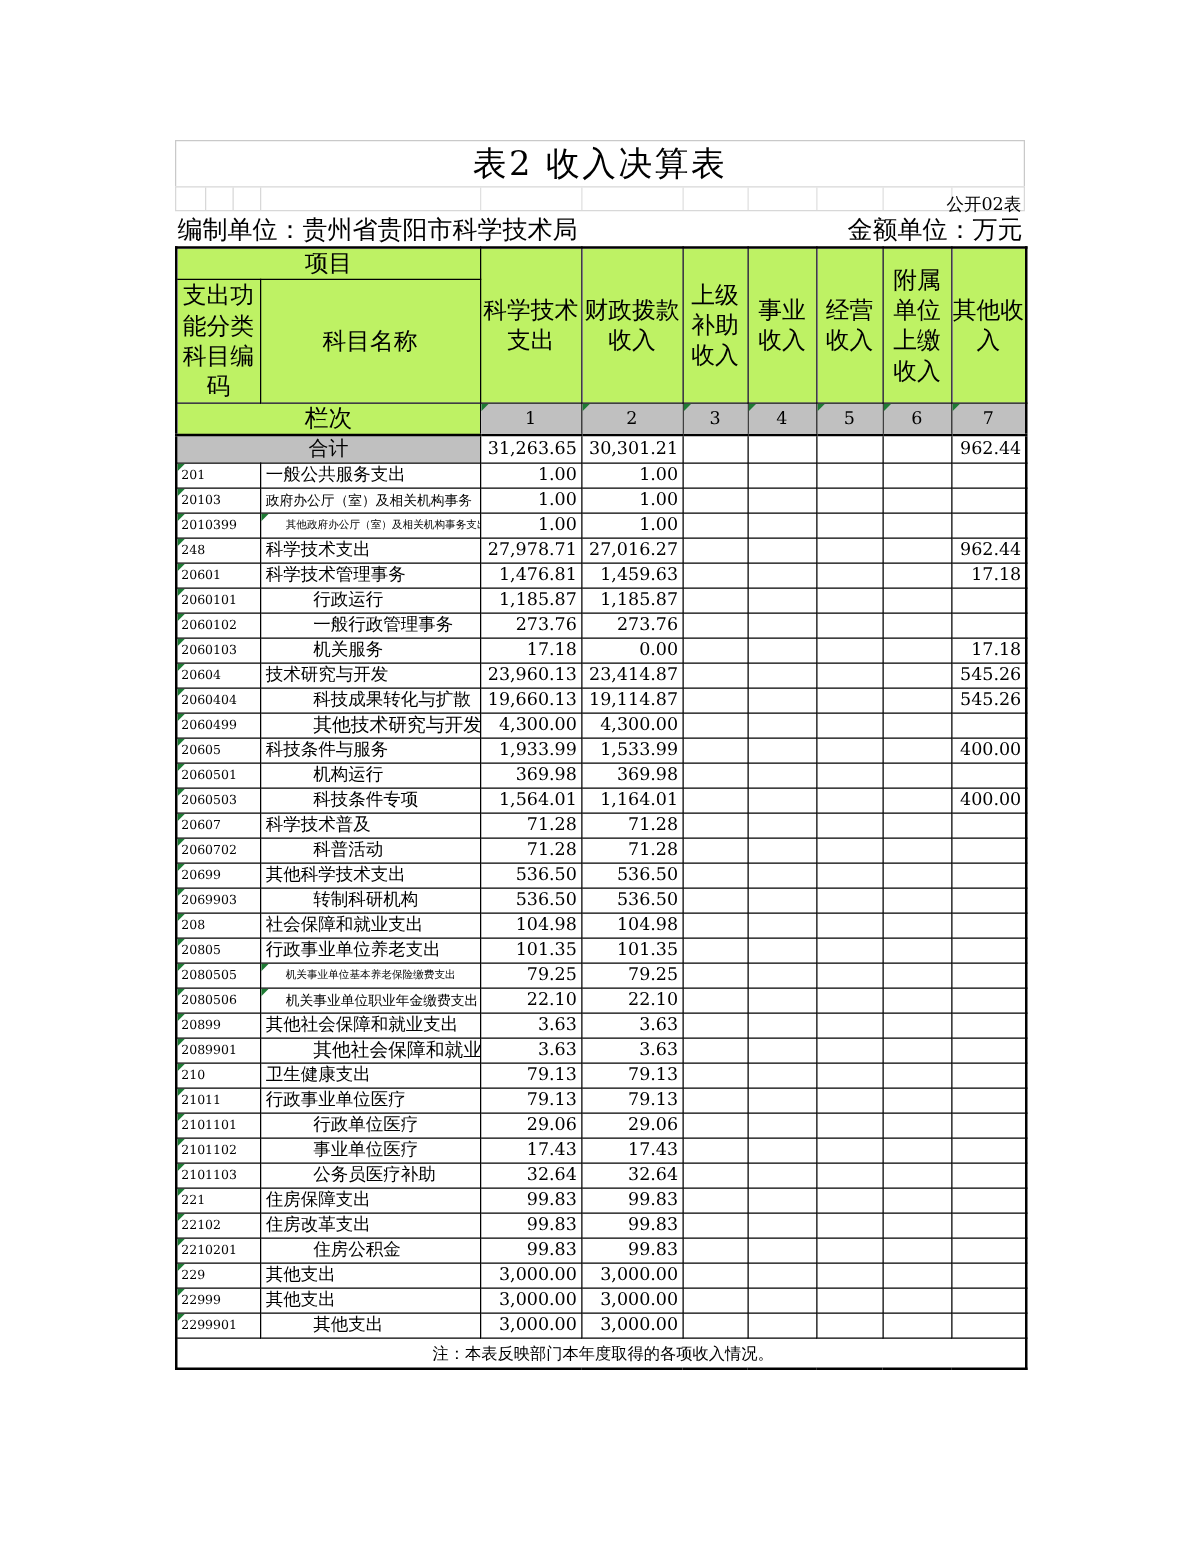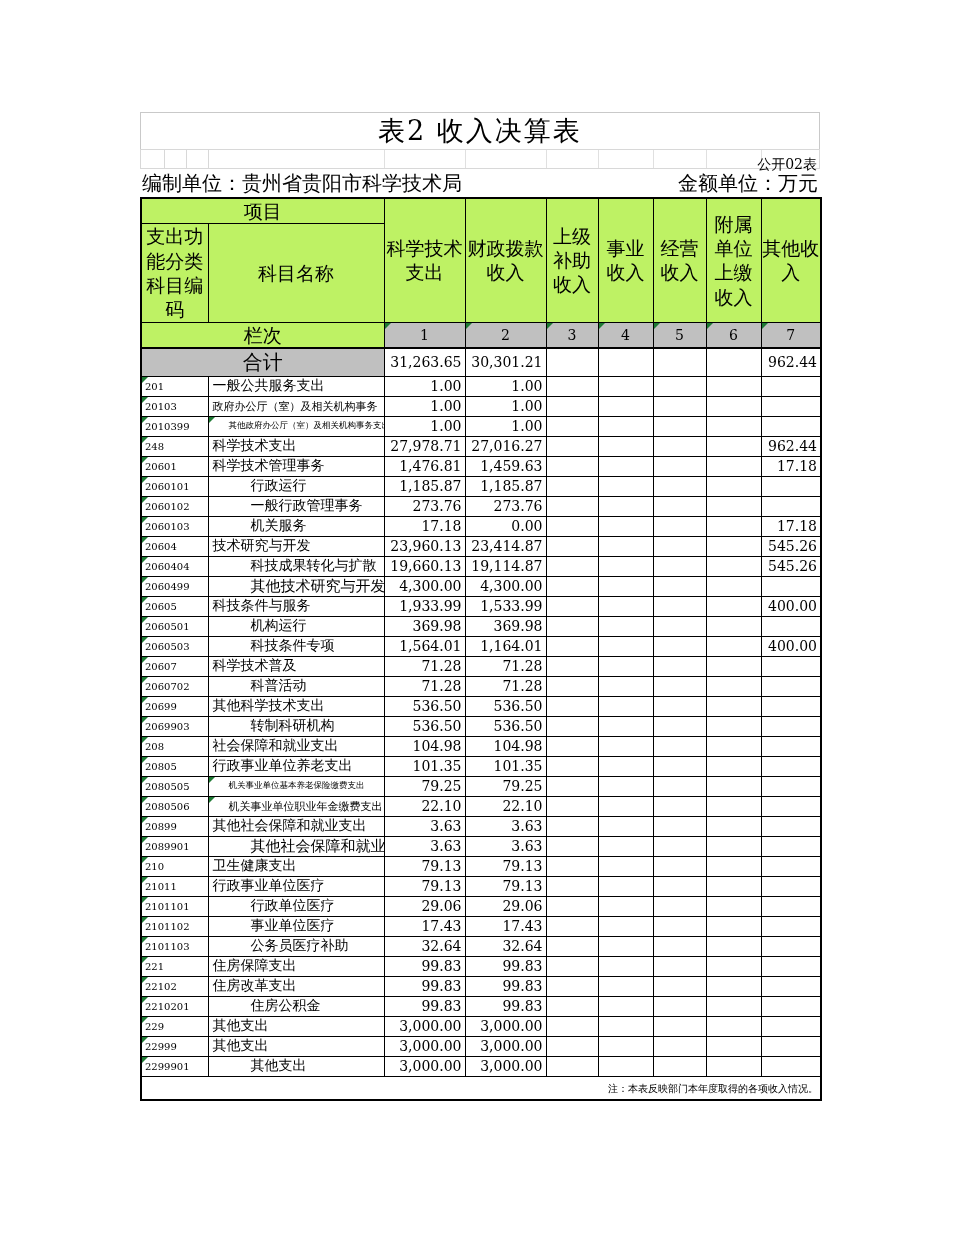--- a/index.html
+++ b/index.html
@@ -44,26 +44,26 @@
   tr.r-rank td{border-bottom-width:2px;}
   .code{font-size:10px;text-align:left;padding-left:3px;position:relative;}
   .name{font-size:14px;text-align:left;padding-left:4px;position:relative;margin-top:30px;}
   .name.ind{padding-left:42px;}
   .name.sm{font-size:15px;}
   .name.xs{font-size:11px;}
   .name.xxs{font-size:8.5px;}
   .name.xs.ind,.name.xxs.ind{padding-left:20px;}
   .num{font-size:14px;text-align:right;padding-right:3px;position:relative;}
   .rank-num{background:#c0c0c0;text-align:center;font-size:14px;position:relative;}
-  .total-label{background:#c0c0c0;text-align:center;font-size:20px;}
+  .total-label{background:#c0c0c0;text-align:center;font-size:16px;}
   .tri:before{
     content:"";position:absolute;top:0;left:0;width:0;height:0;
     border-top:6px solid #1e7b34;border-right:6px solid transparent;
   }
-  .note-cell{font-size:10px;text-align:right;padding:3px 2px 2px 5px;height:24px;}
+  .note-cell{font-size:13px;text-align:center;padding:3px 2px 2px 5px;height:24px;}
 </style>
 </head>
 <body>
 
 <div class="sheet">
 
   <div class="title-band">
     <span>表2 收入决算表</span>
   </div>
 

